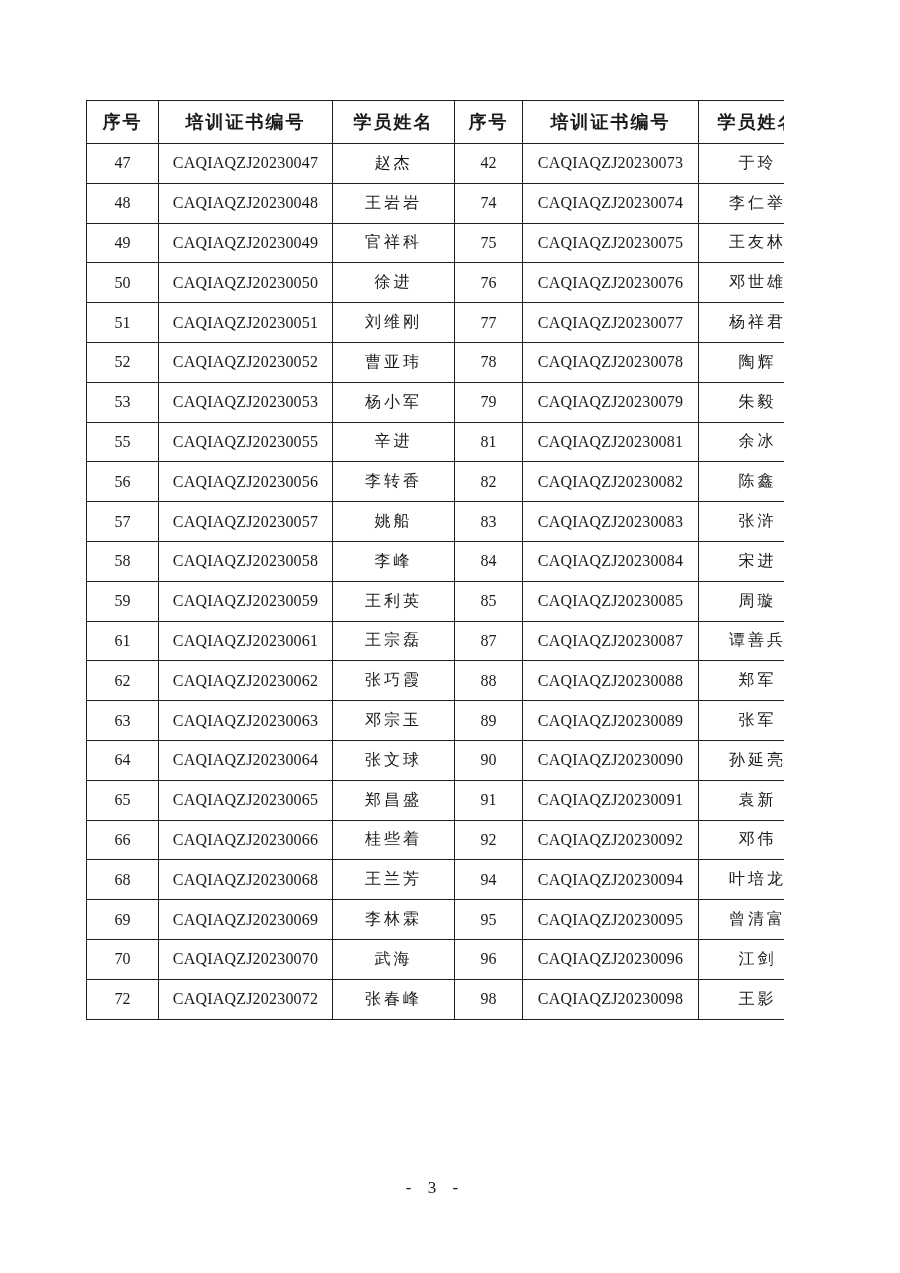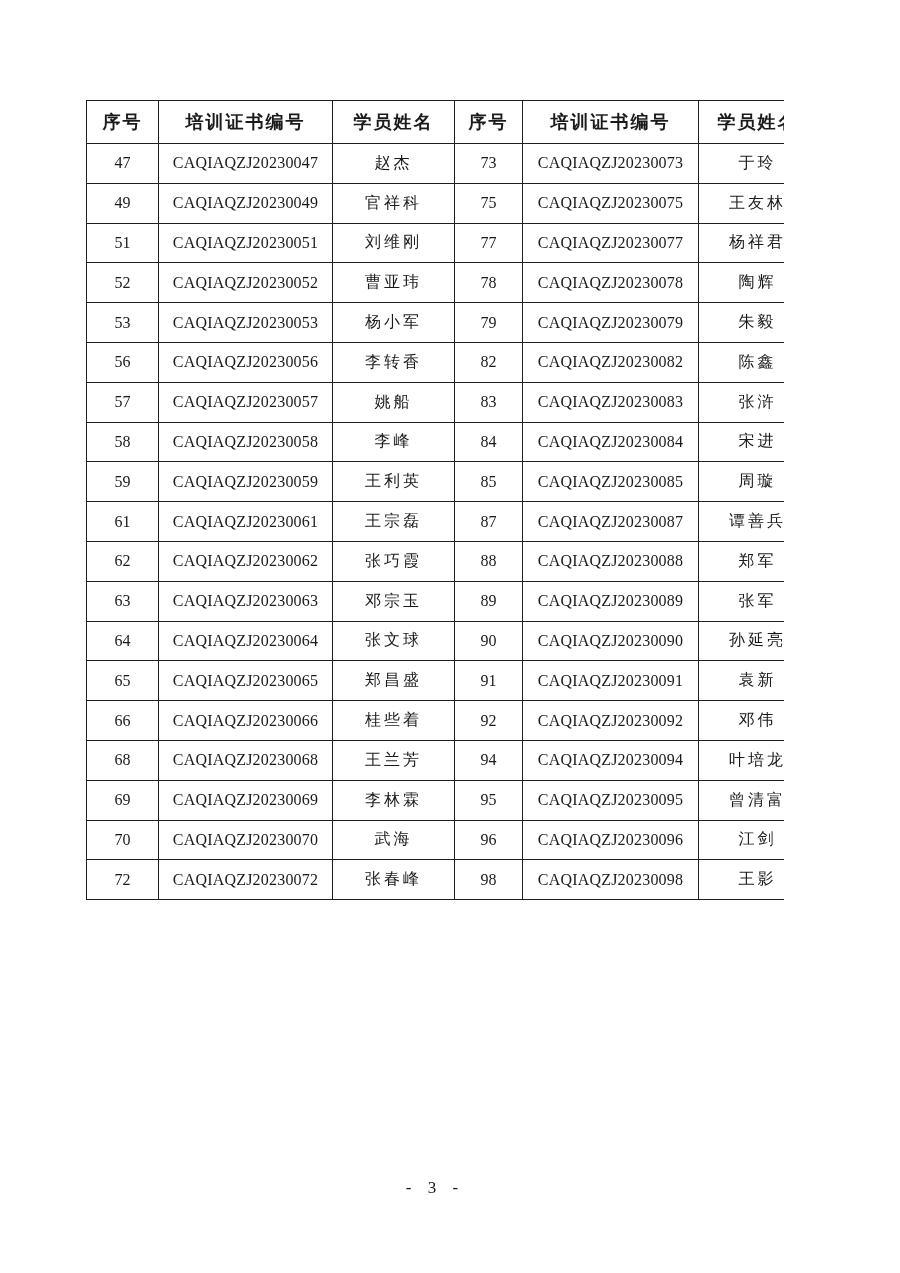--- a/index.html
+++ b/index.html
@@ -93,33 +93,49 @@
         <th>序号</th>
         <th>培训证书编号</th>
         <th>学员姓名</th>
       </tr>
     </thead>
     <tbody>
         <tr>
           <td class="col-no">47</td>
           <td class="col-cert">CAQIAQZJ20230047</td>
           <td class="col-name">赵杰</td>
-          <td class="col-no">73</td>
+          <td class="col-no">42</td>
           <td class="col-cert">CAQIAQZJ20230073</td>
           <td class="col-name">于玲</td>
+        </tr>
+        <tr>
+          <td class="col-no">48</td>
+          <td class="col-cert">CAQIAQZJ20230048</td>
+          <td class="col-name">王岩岩</td>
+          <td class="col-no">74</td>
+          <td class="col-cert">CAQIAQZJ20230074</td>
+          <td class="col-name">李仁举</td>
         </tr>
         <tr>
           <td class="col-no">49</td>
           <td class="col-cert">CAQIAQZJ20230049</td>
           <td class="col-name">官祥科</td>
           <td class="col-no">75</td>
           <td class="col-cert">CAQIAQZJ20230075</td>
           <td class="col-name">王友林</td>
         </tr>
         <tr>
+          <td class="col-no">50</td>
+          <td class="col-cert">CAQIAQZJ20230050</td>
+          <td class="col-name">徐进</td>
+          <td class="col-no">76</td>
+          <td class="col-cert">CAQIAQZJ20230076</td>
+          <td class="col-name">邓世雄</td>
+        </tr>
+        <tr>
           <td class="col-no">51</td>
           <td class="col-cert">CAQIAQZJ20230051</td>
           <td class="col-name">刘维刚</td>
           <td class="col-no">77</td>
           <td class="col-cert">CAQIAQZJ20230077</td>
           <td class="col-name">杨祥君</td>
         </tr>
         <tr>
           <td class="col-no">52</td>
           <td class="col-cert">CAQIAQZJ20230052</td>
@@ -130,20 +146,28 @@
         </tr>
         <tr>
           <td class="col-no">53</td>
           <td class="col-cert">CAQIAQZJ20230053</td>
           <td class="col-name">杨小军</td>
           <td class="col-no">79</td>
           <td class="col-cert">CAQIAQZJ20230079</td>
           <td class="col-name">朱毅</td>
         </tr>
         <tr>
+          <td class="col-no">55</td>
+          <td class="col-cert">CAQIAQZJ20230055</td>
+          <td class="col-name">辛进</td>
+          <td class="col-no">81</td>
+          <td class="col-cert">CAQIAQZJ20230081</td>
+          <td class="col-name">余冰</td>
+        </tr>
+        <tr>
           <td class="col-no">56</td>
           <td class="col-cert">CAQIAQZJ20230056</td>
           <td class="col-name">李转香</td>
           <td class="col-no">82</td>
           <td class="col-cert">CAQIAQZJ20230082</td>
           <td class="col-name">陈鑫</td>
         </tr>
         <tr>
           <td class="col-no">57</td>
           <td class="col-cert">CAQIAQZJ20230057</td>

